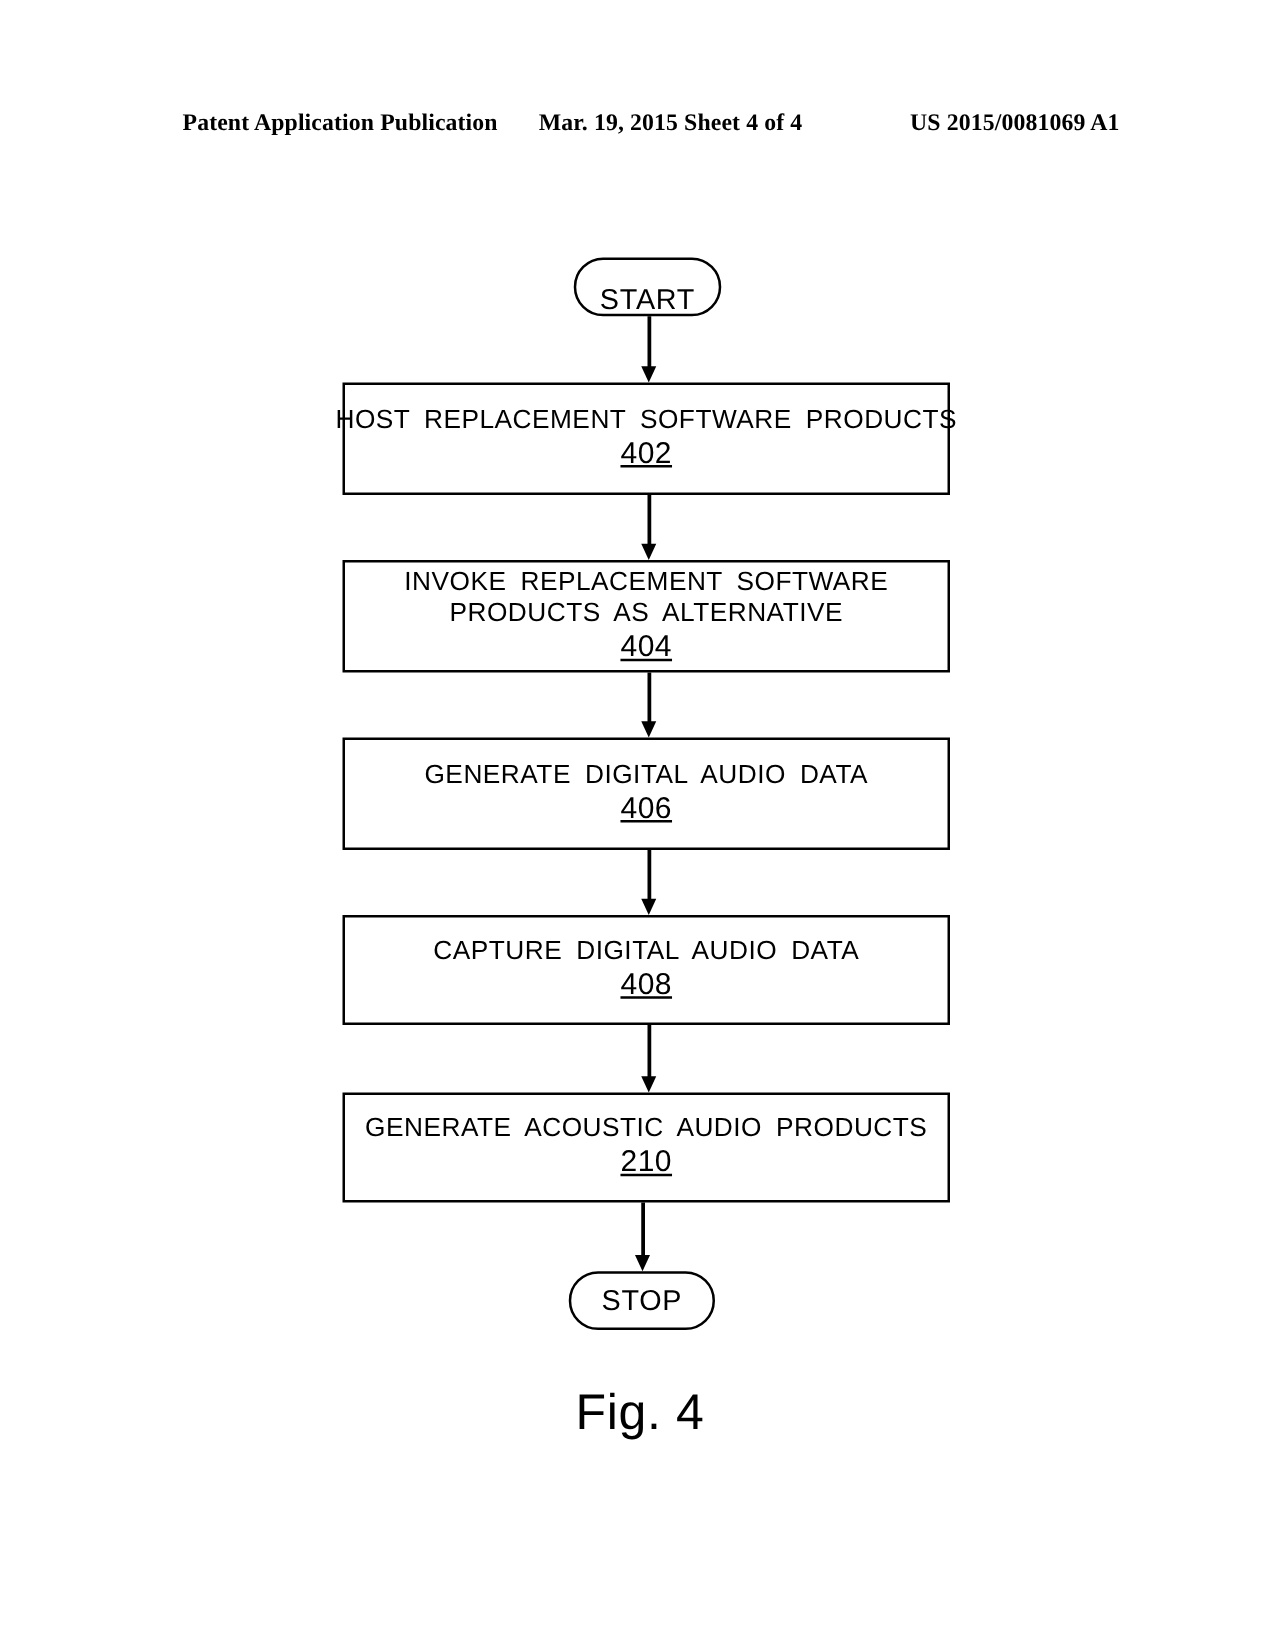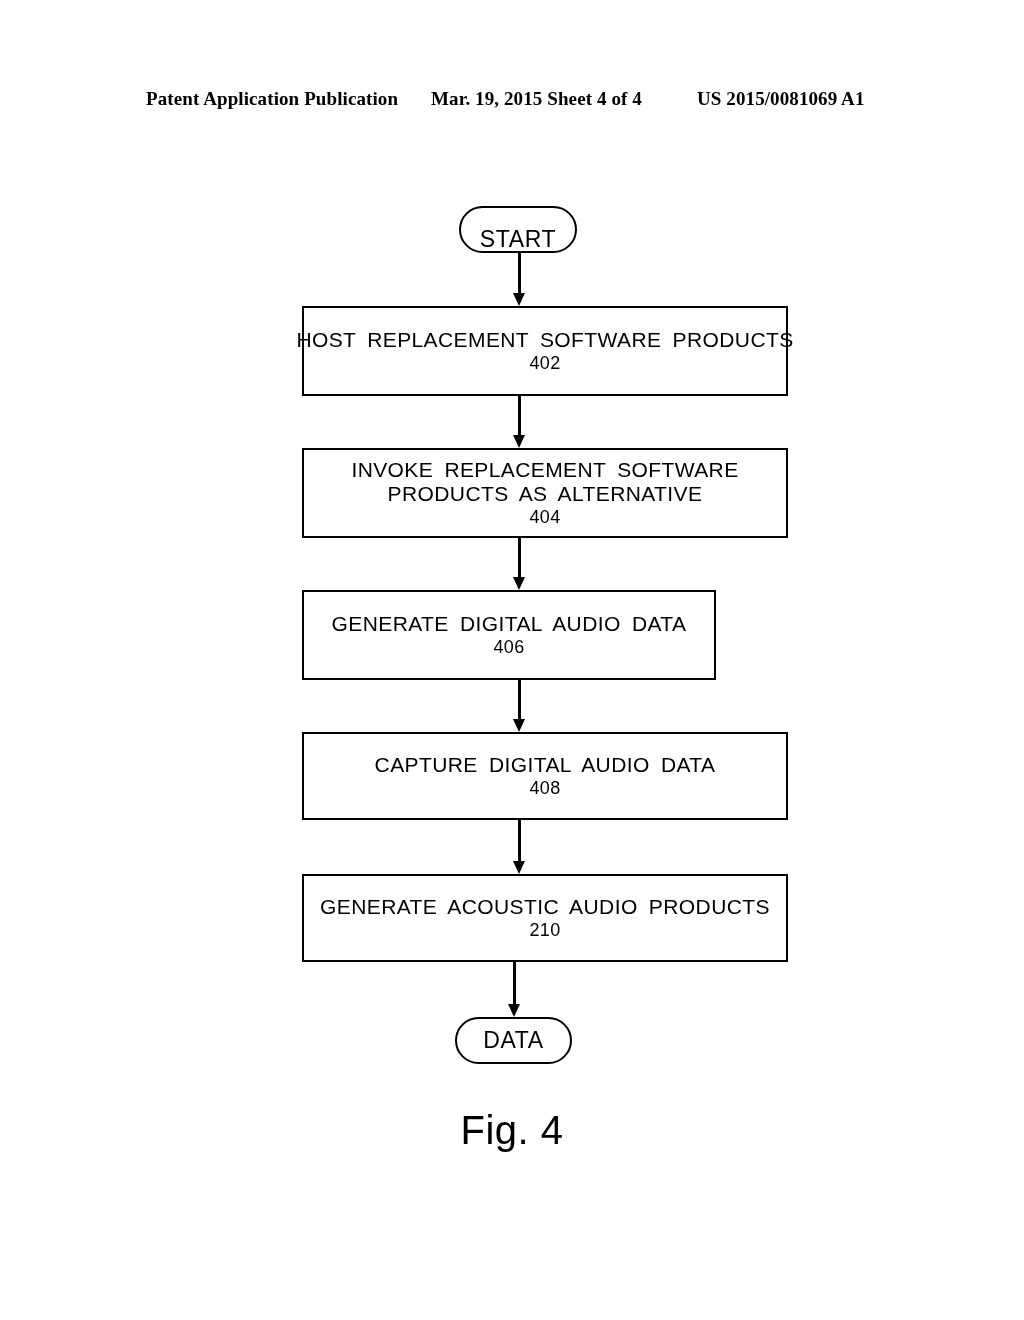--- a/index.html
+++ b/index.html
@@ -26,21 +26,21 @@
     font-family: "Liberation Serif", serif;
     font-weight: bold;
     font-size: 19px;
     letter-spacing: 0.1px;
     white-space: nowrap;
     display: flex;
     align-items: baseline;
   }
   #page-header .hdr-left   { position: absolute; left: 0px; margin-left: 18px; }
   #page-header .hdr-mid    { position: absolute; left: 303px; }
-  #page-header .hdr-right  { position: absolute; left: 569px; }
+  #page-header .hdr-right  { position: absolute; left: 600px; }
 
   
   #flow-canvas {
     position: absolute;
     top: 0;
     left: 0;
     width: 1024px;
     height: 1320px;
   }
 
@@ -62,34 +62,34 @@
 
   .process-box {
     position: absolute;
     box-sizing: border-box;
     border: 2.5px solid #000;
     background: #fff;
     display: flex;
     flex-direction: column;
     align-items: center;
     justify-content: center;
-    margin-left: 28px;
   }
   .process-box .proc-line {
     font-size: 21px;
     letter-spacing: 0.4px;
     line-height: 1.18;
     text-align: center;
     white-space: nowrap;
     word-spacing: 5px;
   }
   .process-box .proc-ref {
-    font-size: 18px;
+    font-size: 24px;
     letter-spacing: 0.4px;
     line-height: 1.18;
+    text-decoration: underline;
     text-underline-offset: 2px;
     text-align: center;
   }
 
   
   .connector {
     position: absolute;
   }
   .connector .conn-line {
     position: absolute;
@@ -153,21 +153,21 @@
     <div class="proc-line">INVOKE  REPLACEMENT  SOFTWARE</div>
     <div class="proc-line">PRODUCTS AS  ALTERNATIVE</div>
     <div class="proc-ref">404</div>
   </div>
 
   <div class="connector" style="left:518px; top:538px; height:52px;">
     <div class="conn-line" style="height:40px;"></div>
     <div class="conn-head" style="top:39px;"></div>
   </div>
 
-  <div class="process-box" style="left:274px; top:590px; width:414px; height:90px;">
+  <div class="process-box" style="left:274px; top:590px; width:486px; height:90px;">
     <div class="proc-line">GENERATE  DIGITAL  AUDIO  DATA</div>
     <div class="proc-ref">406</div>
   </div>
 
   <div class="connector" style="left:518px; top:680px; height:52px;">
     <div class="conn-line" style="height:40px;"></div>
     <div class="conn-head" style="top:39px;"></div>
   </div>
 
   <div class="process-box" style="left:274px; top:732px; width:486px; height:88px;">
@@ -184,18 +184,18 @@
     <div class="proc-line">GENERATE  ACOUSTIC  AUDIO  PRODUCTS</div>
     <div class="proc-ref">210</div>
   </div>
 
   <div class="connector" style="left:513px; top:962px; height:55px;">
     <div class="conn-line" style="height:43px;"></div>
     <div class="conn-head" style="top:42px;"></div>
   </div>
 
   <div class="terminator" style="left:455px; top:1017px; width:117px; height:47px;">
-    <span class="term-label">DATA</span>
+    <span class="term-label">STOP</span>
   </div>
 
 </div>
 
 <div id="figure-caption">Fig. 4</div>
 
 </body></html>

